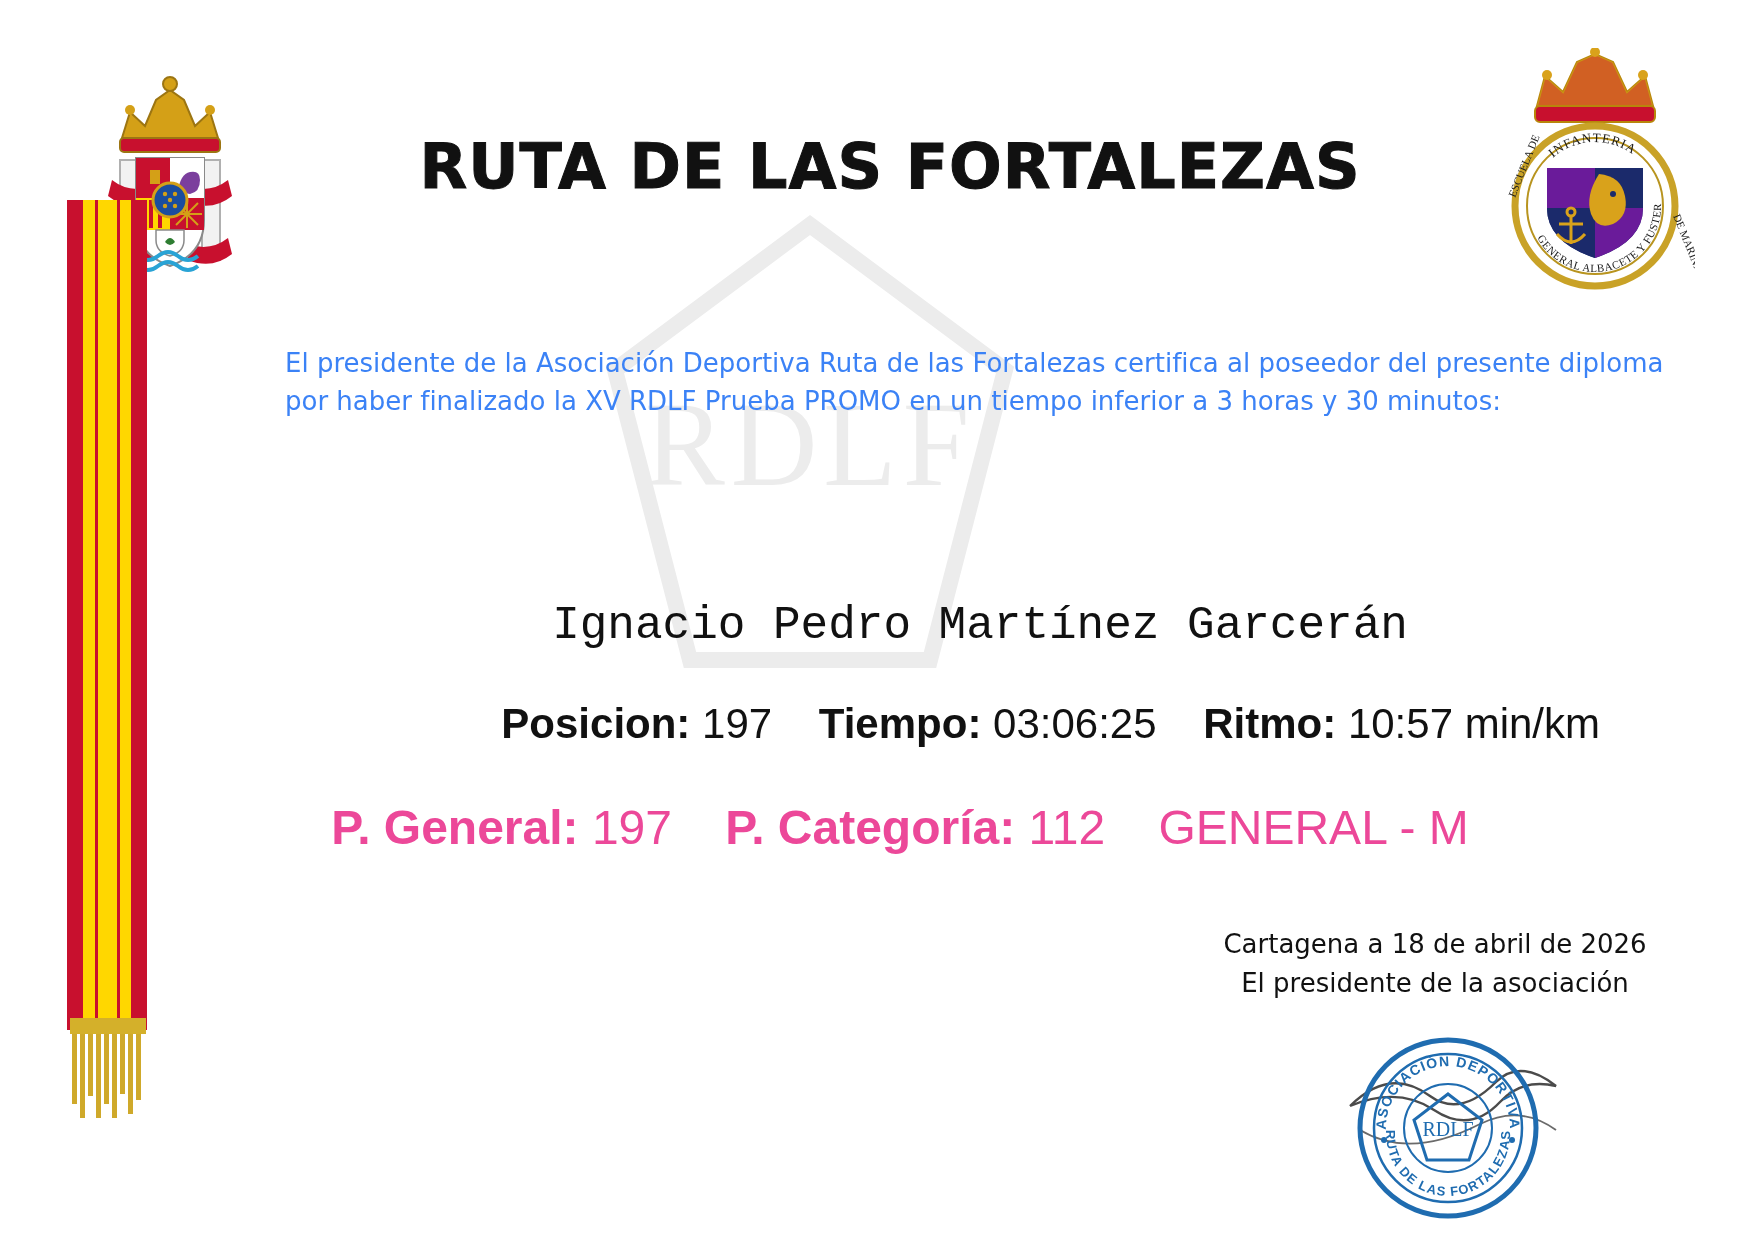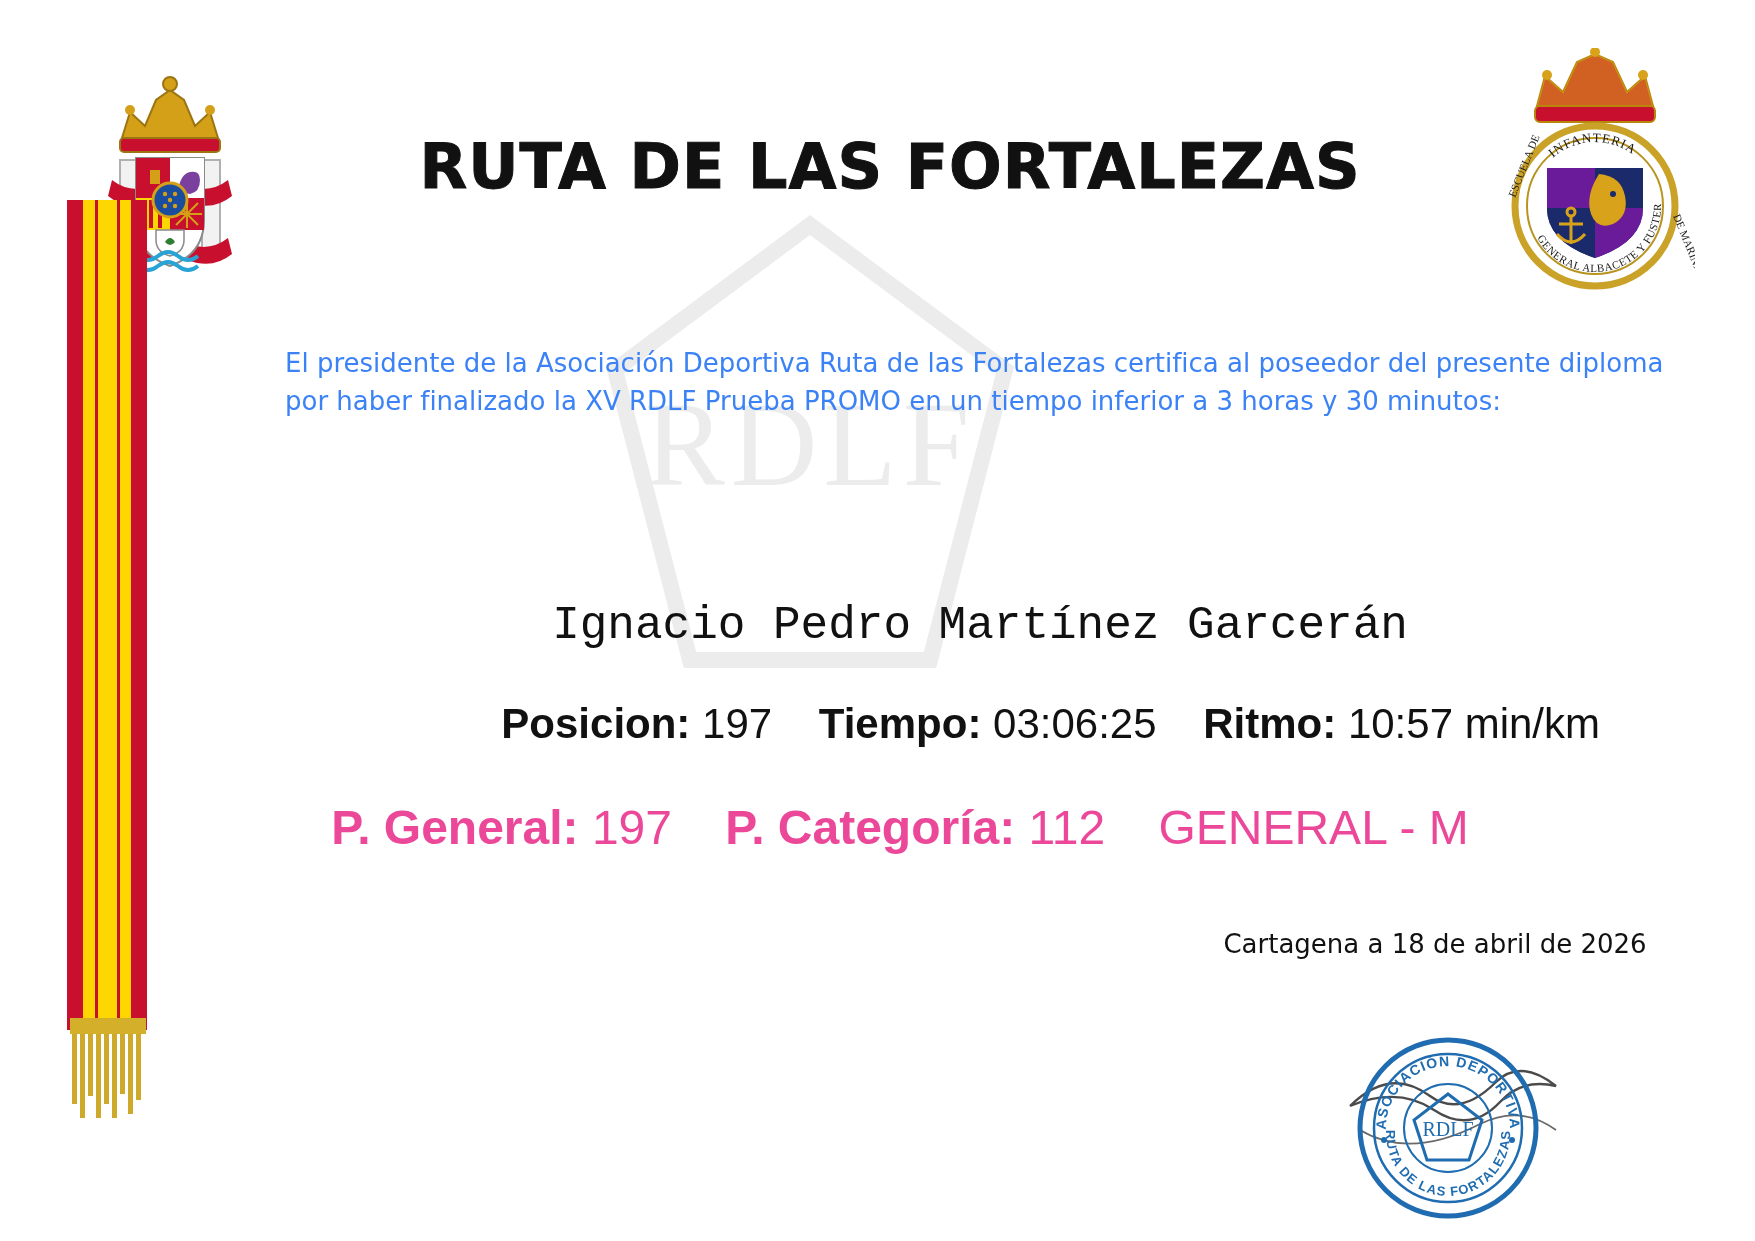--- a/index.html
+++ b/index.html
@@ -333,20 +333,21 @@
   <span>197</span>
   &nbsp;&nbsp;
   <span class="lbl">P. Categoría:</span>
   <span>112</span>
   &nbsp;&nbsp;
   <span>GENERAL - M</span>
 </div>
 
 <div class="sign-block">
   <div>Cartagena a 18 de abril de 2026</div>
+  <div>El presidente de la asociación</div>
 </div>
 
 <div class="stamp">
   <svg viewBox="0 0 250 210" xmlns="http://www.w3.org/2000/svg">
 
     <path d="M20 96 q40 -40 80 -10 q30 22 66 -14 q24 -24 60 4 q-34 -8 -56 16 q-30 32 -66 8 q-36 -24 -84 -4" fill="none" stroke="#2b2b2b" stroke-width="2.4" opacity="0.85"></path>
     <path d="M30 120 q50 30 120 -6 q40 -20 76 6" fill="none" stroke="#2b2b2b" stroke-width="1.8" opacity="0.7"></path>
 
     <g transform="translate(118,118)">
       <circle r="88" fill="none" stroke="#1f6cb0" stroke-width="5"></circle>

